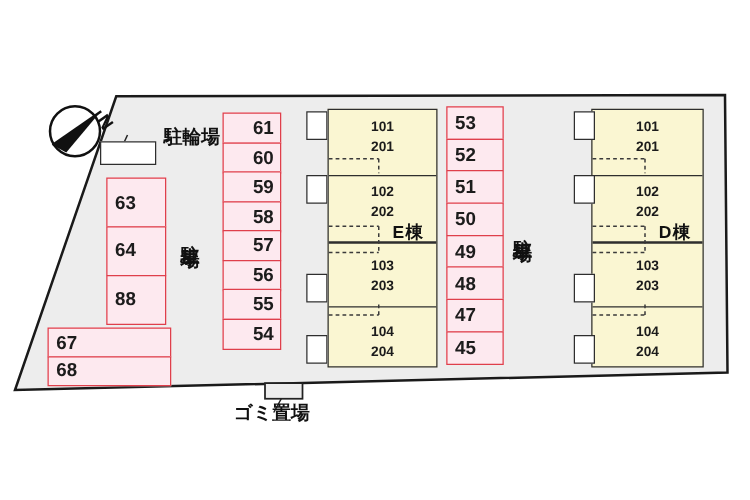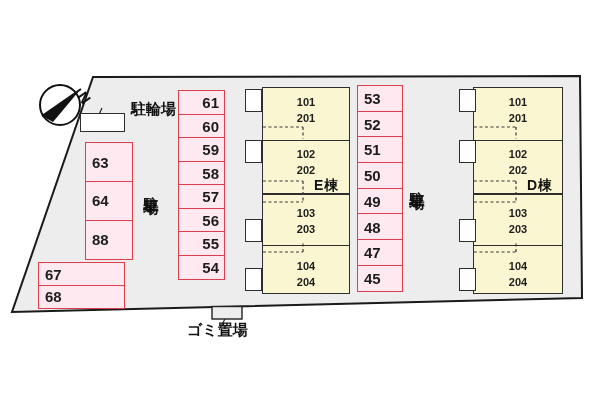--- a/index.html
+++ b/index.html
@@ -48,21 +48,21 @@
 
   <div class="lbl" style="left:86px;top:100px;margin-left:45px;">駐輪場</div>
   <div class="bikebox"></div>
 
   <div class="col" style="left:85px;top:142px;width:48px;height:118px;">
     <div class="pbox l">63</div>
     <div class="pbox l">64</div>
     <div class="pbox l">88</div>
   </div>
 
-  <div class="col" style="left:38px;top:262px;width:87px;height:47px;">
+  <div class="col" style="left:38px;top:262px;width:99px;height:47px;">
     <div class="pbox l">67</div>
     <div class="pbox l">68</div>
   </div>
 
   <div class="lbl vtext" style="left:141px;top:184px;">駐車場</div>
 
   <div class="col" style="left:178px;top:90px;width:47px;height:190px;">
     <div class="pbox r">61</div>
     <div class="pbox r">60</div>
     <div class="pbox r">59</div>

